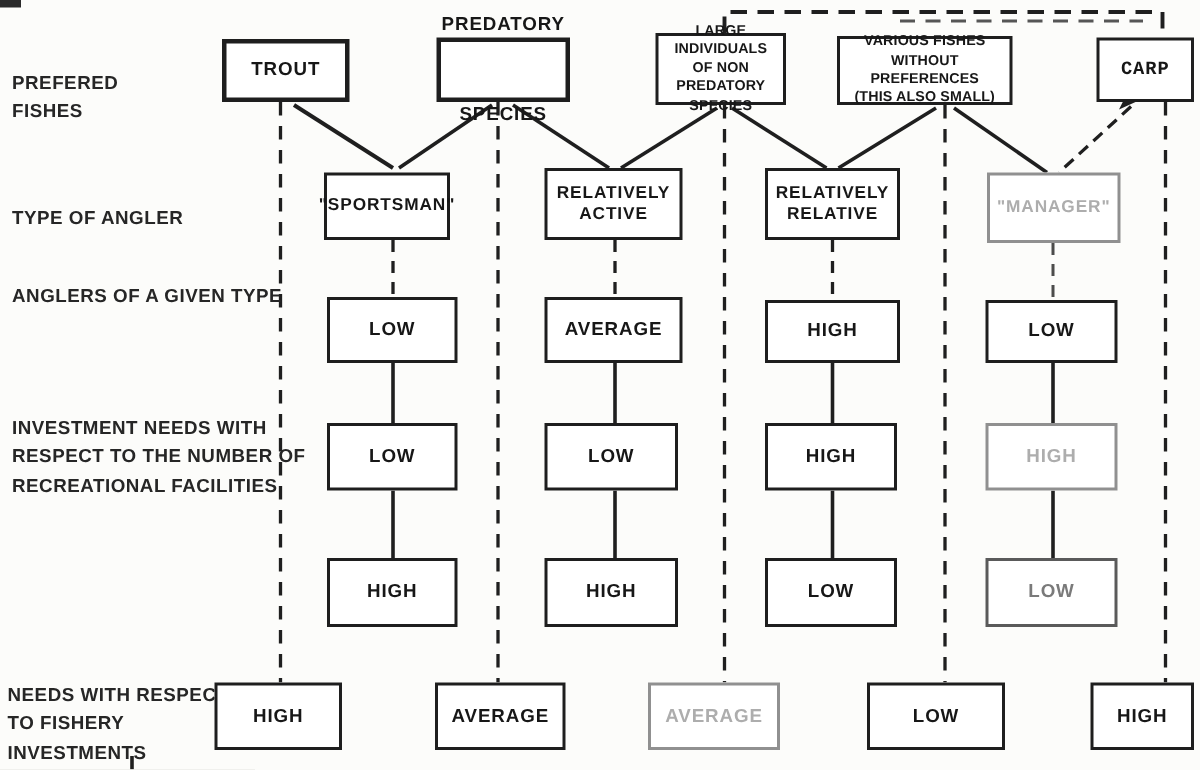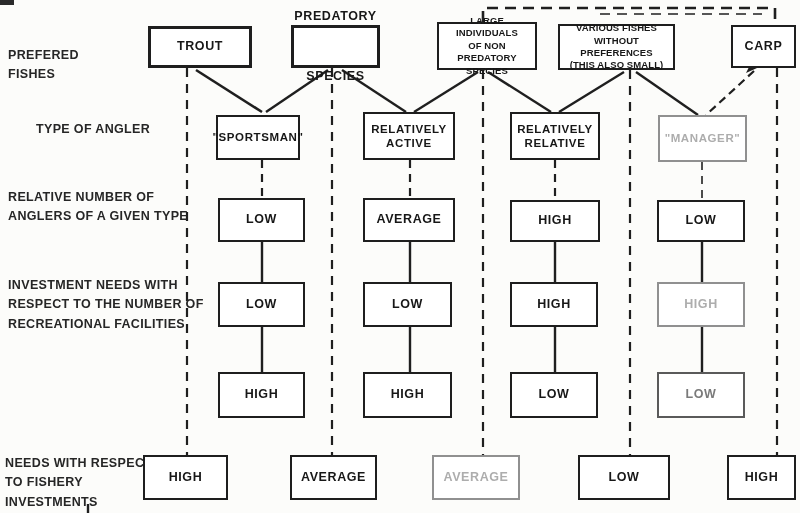--- a/index.html
+++ b/index.html
@@ -75,56 +75,55 @@
       <line x1="702" y1="327" x2="702" y2="372" stroke-width="2.4"></line>
 
       <line x1="88" y1="504" x2="88" y2="513" stroke-width="2.4"></line>
     </g>
   </svg>
 
   <div class="rowlabel" style="left:8px; top:18px;margin-top:28px;">
     <div>PREFERED</div>
       <div>FISHES</div>
   </div>
-  <div class="rowlabel" style="left:8px; top:120px;margin-left:28px;">
+  <div class="rowlabel" style="left:8px; top:136px;">
     <div>TYPE OF ANGLER</div>
   </div>
   <div class="rowlabel" style="left:8px; top:188px;">
-    <div>RELATIVE NUMBER OF</div>
       <div>ANGLERS OF A GIVEN TYPE</div>
   </div>
   <div class="rowlabel" style="left:8px; top:276px;">
     <div>INVESTMENT NEEDS WITH</div>
       <div>RESPECT TO THE NUMBER OF</div>
       <div>RECREATIONAL FACILITIES</div>
   </div>
   <div class="rowlabel" style="left:5px; top:454px;">
     <div>NEEDS WITH RESPECT</div>
       <div>TO FISHERY</div>
       <div>INVESTMENTS</div>
   </div>
 
-  <div class="box thick" style="left:148px; top:26px; width:104px; height:42px;">
+  <div class="box thick" style="left:148px; top:26px; width:85px; height:42px;">
     <div>TROUT</div>
   </div>
   <div class="box thick" style="left:291px; top:25px; width:89px; height:43px;gap:44px;">
     <div>PREDATORY</div>
       <div>SPECIES</div>
   </div>
-  <div class="box small-text" style="left:437px; top:22px; width:100px; height:48px;">
+  <div class="box small-text" style="left:437px; top:22px; width:87px; height:48px;">
     <div>LARGE INDIVIDUALS</div>
       <div>OF NON PREDATORY</div>
       <div>SPECIES</div>
   </div>
   <div class="box small-text" style="left:558px; top:24px; width:117px; height:46px;">
     <div>VARIOUS FISHES</div>
       <div>WITHOUT PREFERENCES</div>
       <div>(THIS ALSO SMALL)</div>
   </div>
-  <div class="box" style="left:731px; top:25px; width:65px; height:43px;">
+  <div class="box" style="left:731px; top:25px; width:65px; height:43px;font-family:Liberation Mono, monospace;">
     <div>CARP</div>
   </div>
 
   <div class="box" style="left:216px; top:115px; width:84px; height:45px; font-size:11.5px;">
     <div>"SPORTSMAN"</div>
   </div>
   <div class="box" style="left:363px; top:112px; width:92px; height:48px; font-size:11.5px;">
     <div>RELATIVELY</div>
       <div>ACTIVE</div>
   </div>

